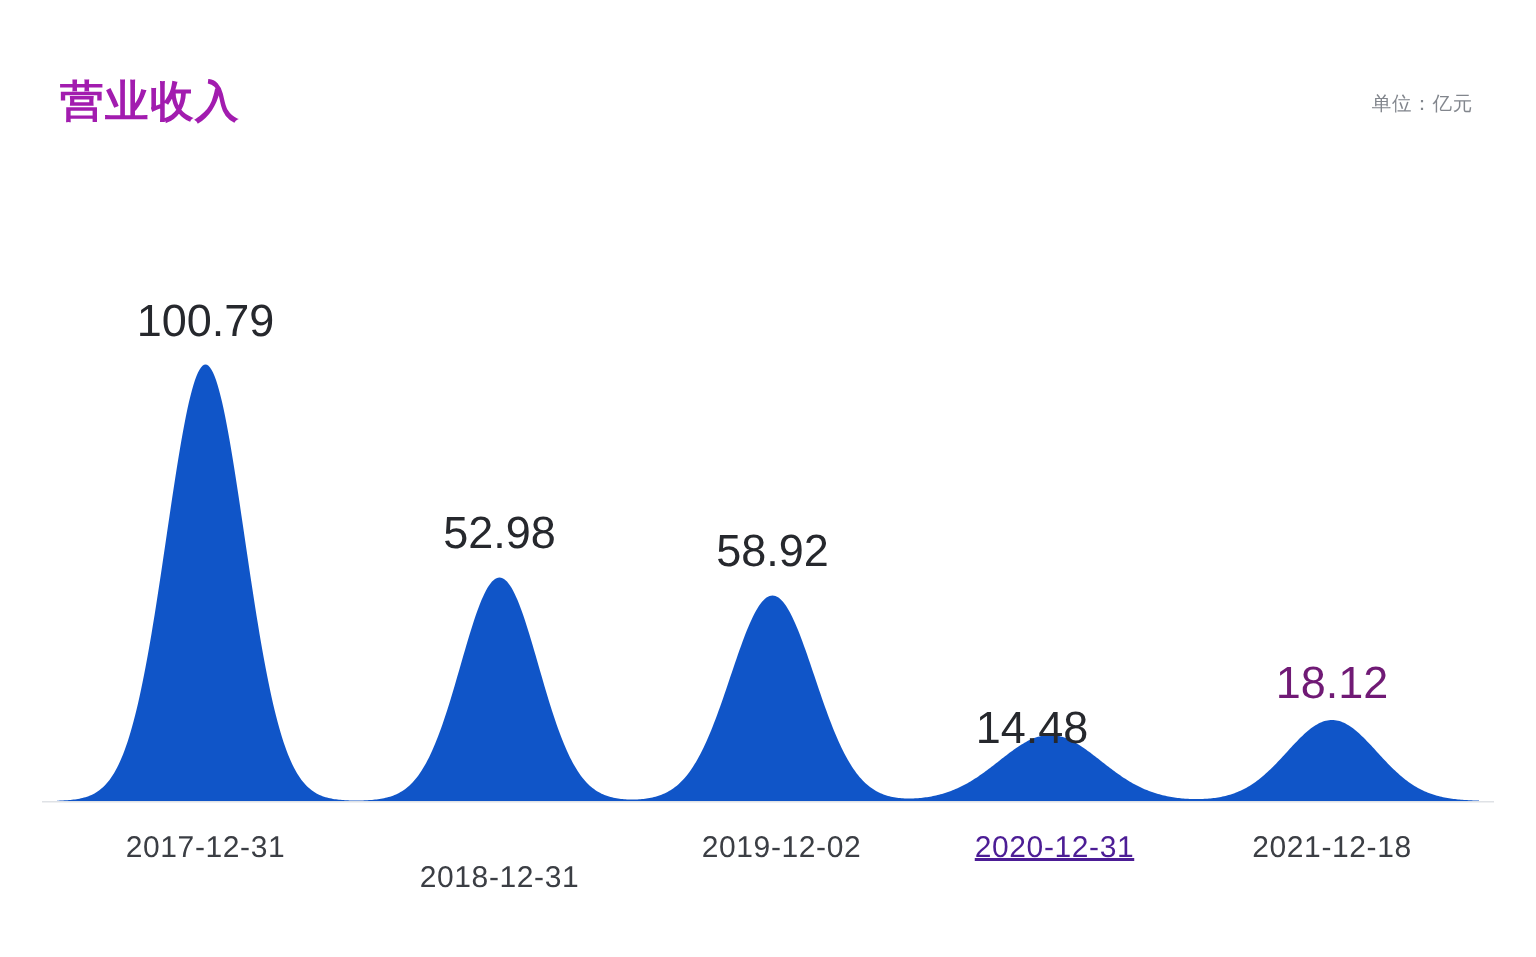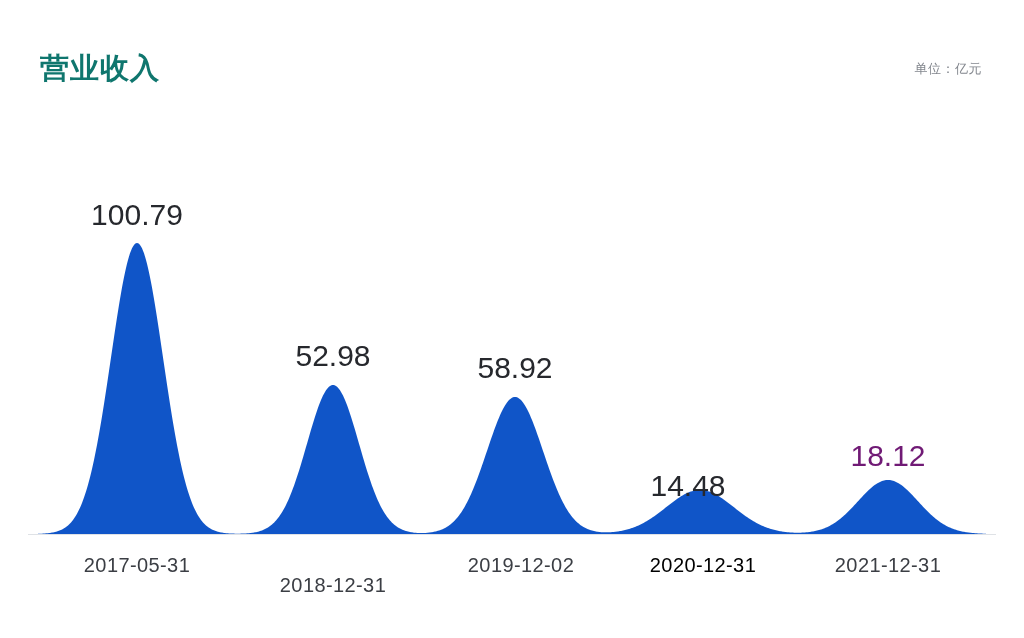--- a/index.html
+++ b/index.html
@@ -29,21 +29,21 @@
     top: 0;
     width: 1024px;
     height: 120px;
   }
   .chart-title {
     position: absolute;
     left: 40px;
     top: 48px;
     font-size: 29px;
     font-weight: bold;
-    color: #0f766e;
+    color: #a21caf;
     letter-spacing: 1px;
     line-height: 40px;
     white-space: nowrap;
   }
   .unit-label {
     position: absolute;
     right: 42px;
     top: 56px;
     font-size: 13px;
     font-weight: normal;
@@ -120,20 +120,20 @@
 
   <div class="value-labels" id="value-labels">
       <div class="value-label" style="left: 137px; top: 200px; color: rgb(38, 40, 45);">100.79</div>
       <div class="value-label" style="left: 333px; top: 341px; color: rgb(38, 40, 45);">52.98</div>
       <div class="value-label" style="left: 515px; top: 353px; color: rgb(38, 40, 45);">58.92</div>
       <div class="value-label" style="left: 688px; top: 447px; color: rgb(38, 40, 45); margin-top: 24px;">14.48</div>
       <div class="value-label" style="left: 888px; top: 441px; color: #701a75;">18.12</div>
     </div>
 
   <div class="axis-labels" id="axis-labels">
-      <div class="axis-label" style="left: 137px; top: 552px; color: rgb(59, 62, 68);">2017-05-31</div>
+      <div class="axis-label" style="left: 137px; top: 552px; color: rgb(59, 62, 68);">2017-12-31</div>
       <div class="axis-label" style="left: 333px; top: 552px; color: rgb(59, 62, 68); margin-top: 20px;">2018-12-31</div>
       <div class="axis-label" style="left: 521px; top: 552px; color: rgb(59, 62, 68);">2019-12-02</div>
-      <div class="axis-label" style="left: 703px; top: 552px; color: #000000;">2020-12-31</div>
-      <div class="axis-label" style="left: 888px; top: 552px; color: rgb(59, 62, 68);">2021-12-31</div>
+      <div class="axis-label" style="left: 703px; top: 552px; color: #4c1d95; text-decoration: underline;">2020-12-31</div>
+      <div class="axis-label" style="left: 888px; top: 552px; color: rgb(59, 62, 68);">2021-12-18</div>
     </div>
 
 </div>
 
 </body></html>

